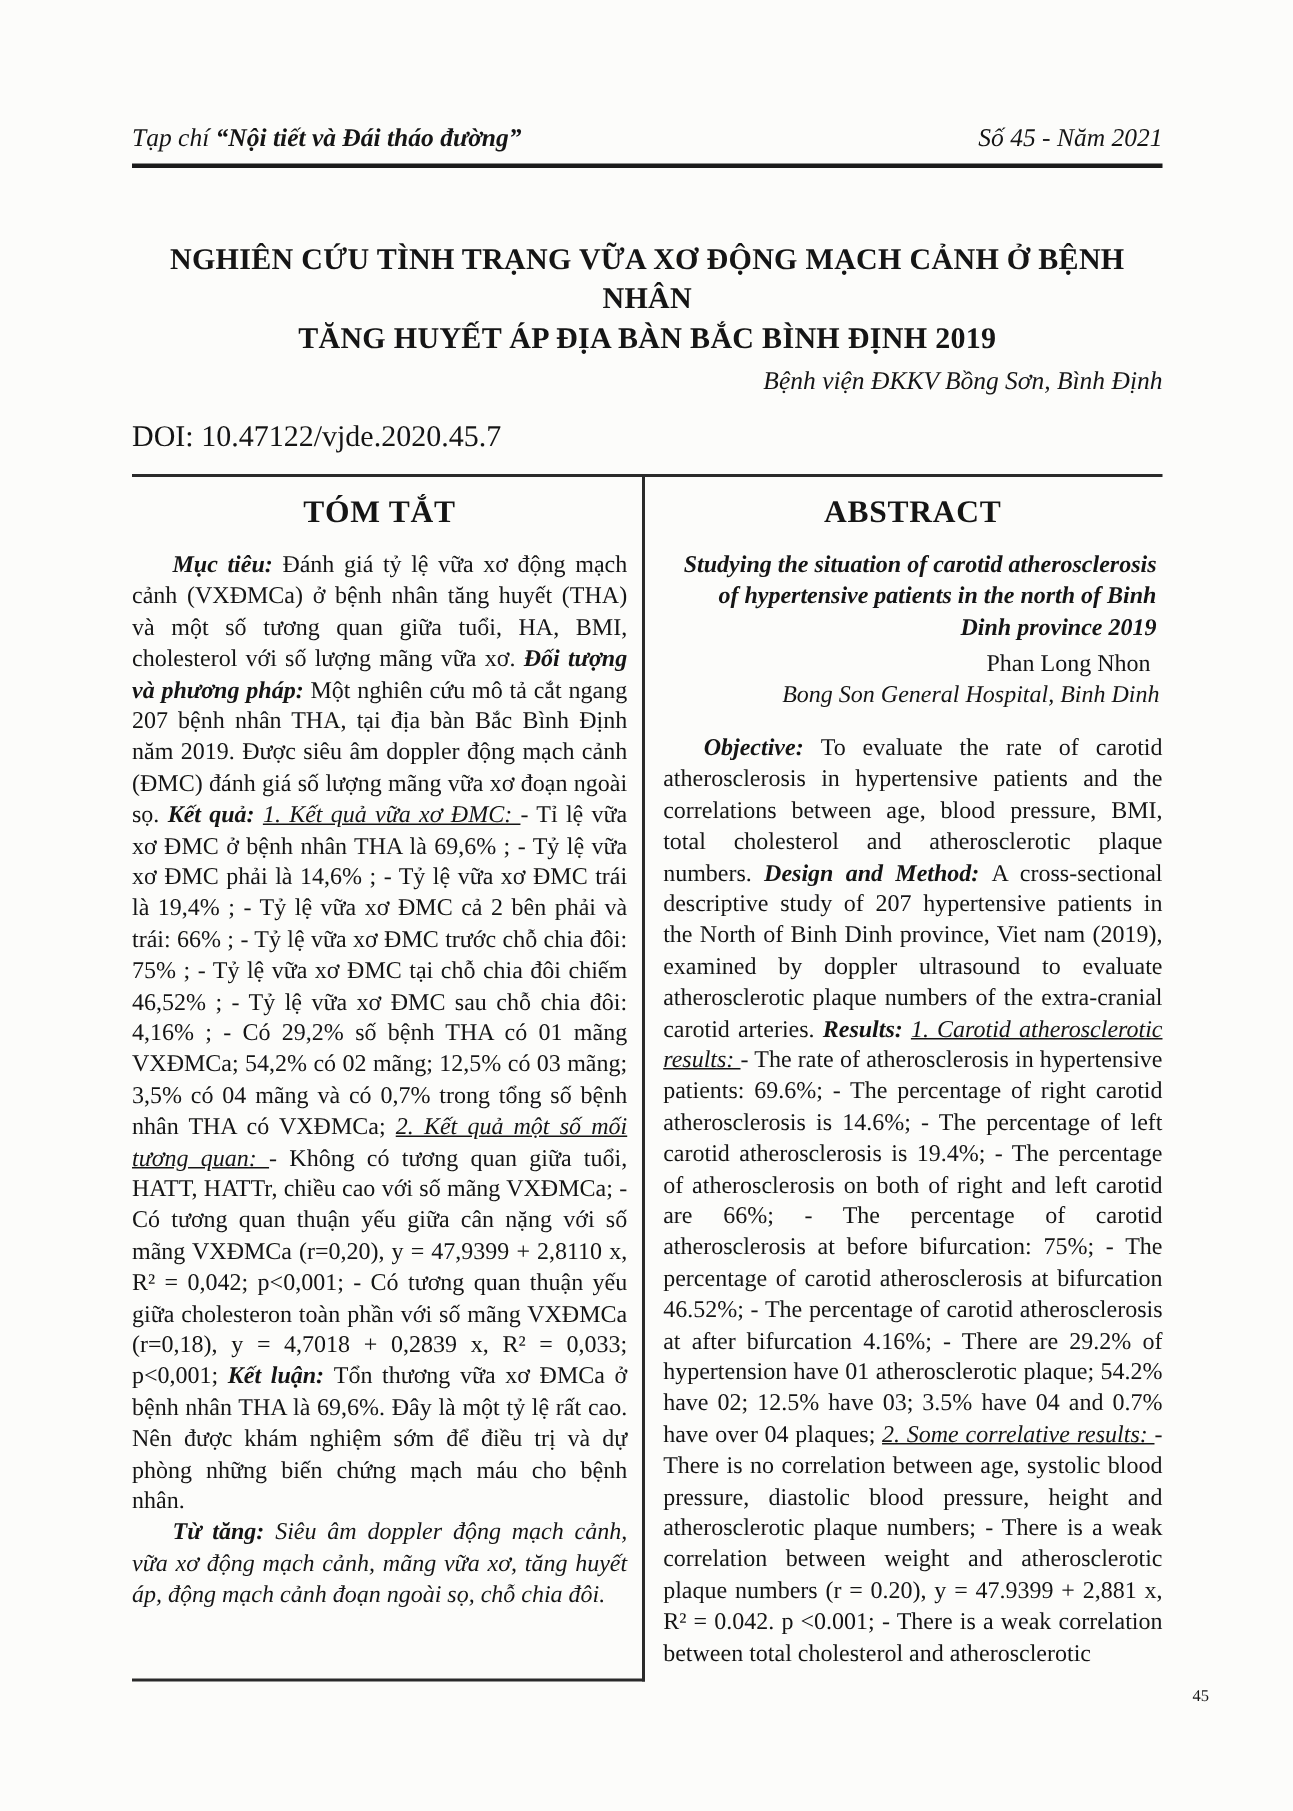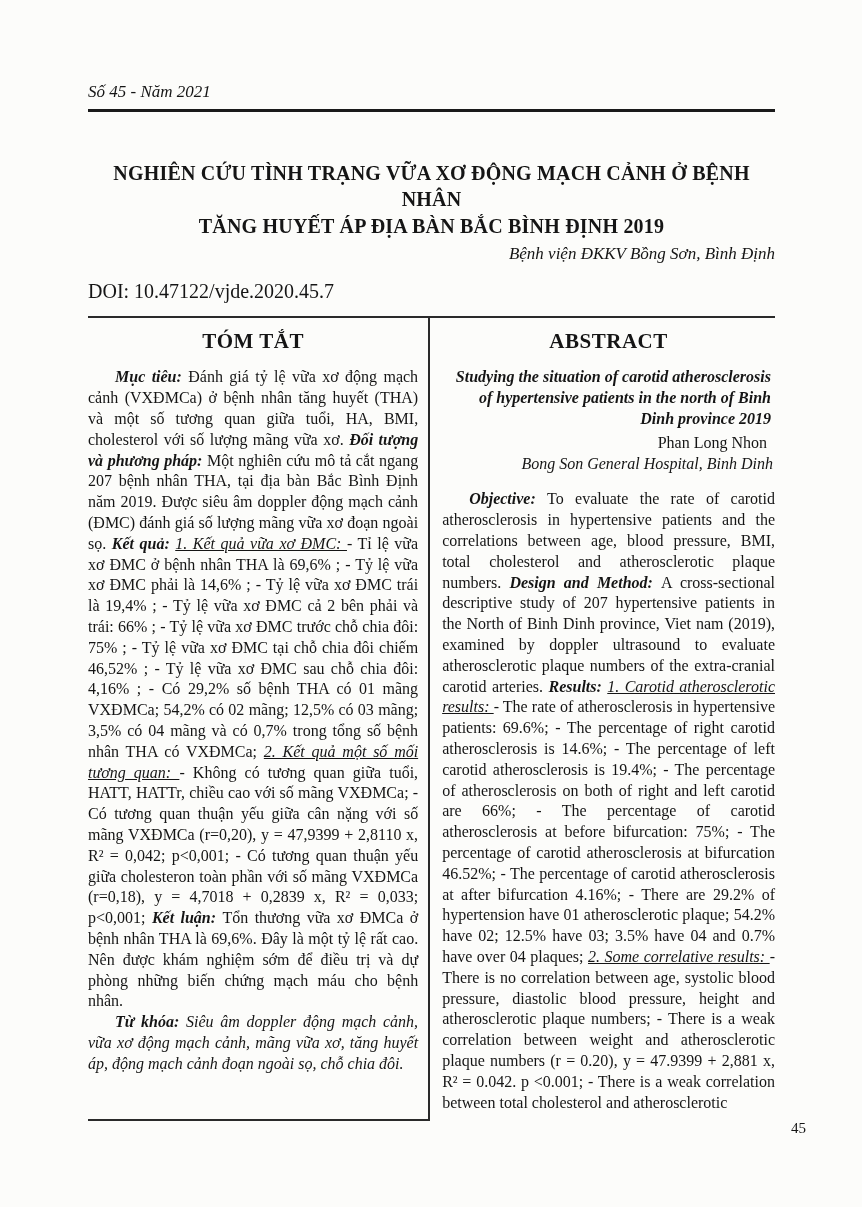--- a/index.html
+++ b/index.html
@@ -84,49 +84,52 @@
     margin: 0 4px;
   }
   .en-author { text-align: right; padding-right: 8px; margin-top: 3px; }
   .en-affil  { text-align: right; font-style: italic; padding-right: 2px; }
   .col-right .para { margin-top: 15px; }
 
   .page-number {
     position: absolute;
     right: 56px;
     bottom: 70px;
-    font-size: 15px;
+    font-size: 11px;
   }
 </style>
 </head>
 <body>
 
 <div class="page">
 
   <header class="header">
+    <div class="journal">
+      <span>Tạp chí </span><span class="b">“Nội tiết và Đái tháo đường”</span>
+    </div>
     <div class="issue">Số 45 - Năm 2021</div>
   </header>
 
   <h1 class="title">
     <span class="tl">NGHIÊN CỨU TÌNH TRẠNG VỮA XƠ ĐỘNG MẠCH CẢNH Ở BỆNH NHÂN</span>
     <span class="tl">TĂNG HUYẾT ÁP ĐỊA BÀN BẮC BÌNH ĐỊNH 2019</span>
   </h1>
 
   <div class="author-block">
     <div class="author-affil">Bệnh viện ĐKKV Bồng Sơn, Bình Định</div>
   </div>
 
   <div class="doi">DOI: 10.47122/vjde.2020.45.7</div>
 
   <div class="columns">
 
     <section class="col col-left">
       <h2 class="col-heading">TÓM TẮT</h2>
       <p class="para"><span class="b i">Mục tiêu: </span><span>Đánh giá tỷ lệ vữa xơ động mạch cảnh (VXĐMCa) ở bệnh nhân tăng huyết (THA) và một số tương quan giữa tuổi, HA, BMI, cholesterol với số lượng mãng vữa xơ. </span><span class="b i">Đối tượng và phương pháp: </span><span>Một nghiên cứu mô tả cắt ngang 207 bệnh nhân THA, tại địa bàn Bắc Bình Định năm 2019. Được siêu âm doppler động mạch cảnh (ĐMC) đánh giá số lượng mãng vữa xơ đoạn ngoài sọ. </span><span class="b i">Kết quả: </span><span class="i u">1. Kết quả vữa xơ ĐMC: </span><span>- Tỉ lệ vữa xơ ĐMC ở bệnh nhân THA là 69,6% ; - Tỷ lệ vữa xơ ĐMC phải là 14,6% ; - Tỷ lệ vữa xơ ĐMC trái là 19,4% ; - Tỷ lệ vữa xơ ĐMC cả 2 bên phải và trái: 66% ; - Tỷ lệ vữa xơ ĐMC trước chỗ chia đôi: 75% ; - Tỷ lệ vữa xơ ĐMC tại chỗ chia đôi chiếm 46,52% ; - Tỷ lệ vữa xơ ĐMC sau chỗ chia đôi: 4,16% ; - Có 29,2% số bệnh THA có 01 mãng VXĐMCa; 54,2% có 02 mãng; 12,5% có 03 mãng; 3,5% có 04 mãng và có 0,7% trong tổng số bệnh nhân THA có VXĐMCa; </span><span class="i u">2. Kết quả một số mối tương quan: </span><span>- Không có tương quan giữa tuổi, HATT, HATTr, chiều cao với số mãng VXĐMCa; - Có tương quan thuận yếu giữa cân nặng với số mãng VXĐMCa (r=0,20), y = 47,9399 + 2,8110 x, R² = 0,042; p&lt;0,001; - Có tương quan thuận yếu giữa cholesteron toàn phần với số mãng VXĐMCa (r=0,18), y = 4,7018 + 0,2839 x, R² = 0,033; p&lt;0,001; </span><span class="b i">Kết luận: </span><span>Tổn thương vữa xơ ĐMCa ở bệnh nhân THA là 69,6%. Đây là một tỷ lệ rất cao. Nên được khám nghiệm sớm để điều trị và dự phòng những biến chứng mạch máu cho bệnh nhân.</span></p>
-      <p class="para"><span class="b i">Từ khóa: </span><span class="i">Siêu âm doppler động mạch cảnh, vữa xơ động mạch cảnh, mãng vữa xơ, tăng huyết áp, động mạch cảnh đoạn ngoài sọ, chỗ chia đôi.</span></p>
+      <p class="para"><span class="b i">Từ tăng: </span><span class="i">Siêu âm doppler động mạch cảnh, vữa xơ động mạch cảnh, mãng vữa xơ, tăng huyết áp, động mạch cảnh đoạn ngoài sọ, chỗ chia đôi.</span></p>
     </section>
 
     <section class="col col-right">
       <h2 class="col-heading">ABSTRACT</h2>
       <div class="en-subtitle">Studying the situation of carotid atherosclerosis of hypertensive patients in the north of Binh Dinh province 2019</div>
       <div class="en-author">Phan Long Nhon</div>
       <div class="en-affil">Bong Son General Hospital, Binh Dinh</div>
       <p class="para"><span class="b i">Objective: </span><span>To evaluate the rate of carotid atherosclerosis in hypertensive patients and the correlations between age, blood pressure, BMI, total cholesterol and atherosclerotic plaque numbers. </span><span class="b i">Design and Method: </span><span>A cross-sectional descriptive study of 207 hypertensive patients in the North of Binh Dinh province, Viet nam (2019), examined by doppler ultrasound to evaluate atherosclerotic plaque numbers of the extra-cranial carotid arteries. </span><span class="b i">Results: </span><span class="i u">1. Carotid atherosclerotic results: </span><span>- The rate of atherosclerosis in hypertensive patients: 69.6%; - The percentage of right carotid atherosclerosis is 14.6%; - The percentage of left carotid atherosclerosis is 19.4%; - The percentage of atherosclerosis on both of right and left carotid are 66%; - The percentage of carotid atherosclerosis at before bifurcation: 75%; - The percentage of carotid atherosclerosis at bifurcation 46.52%; - The percentage of carotid atherosclerosis at after bifurcation 4.16%; - There are 29.2% of hypertension have 01 atherosclerotic plaque; 54.2% have 02; 12.5% have 03; 3.5% have 04 and 0.7% have over 04 plaques; </span><span class="i u">2. Some correlative results: </span><span>- There is no correlation between age, systolic blood pressure, diastolic blood pressure, height and atherosclerotic plaque numbers; - There is a weak correlation between weight and atherosclerotic plaque numbers (r = 0.20), y = 47.9399 + 2,881 x, R² = 0.042. p &lt;0.001; - There is a weak correlation between total cholesterol and atherosclerotic</span></p>
     </section>
 

